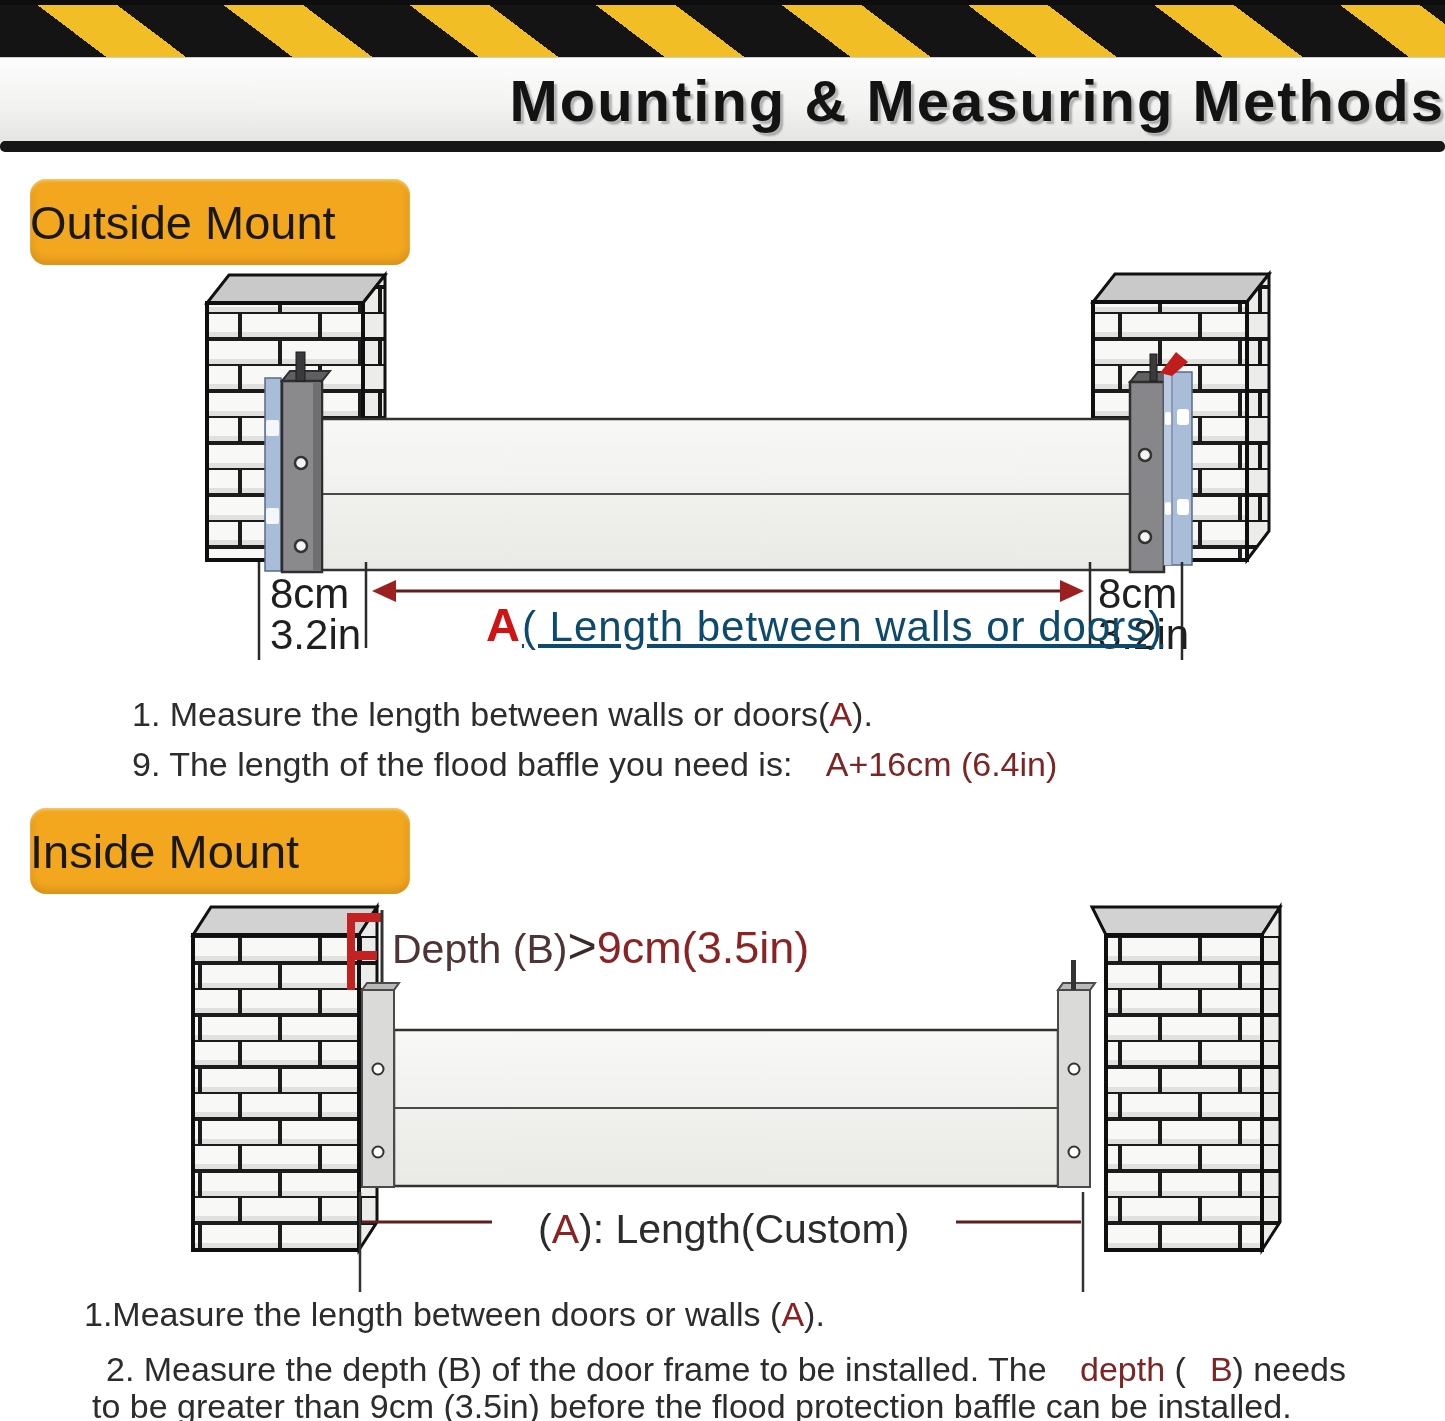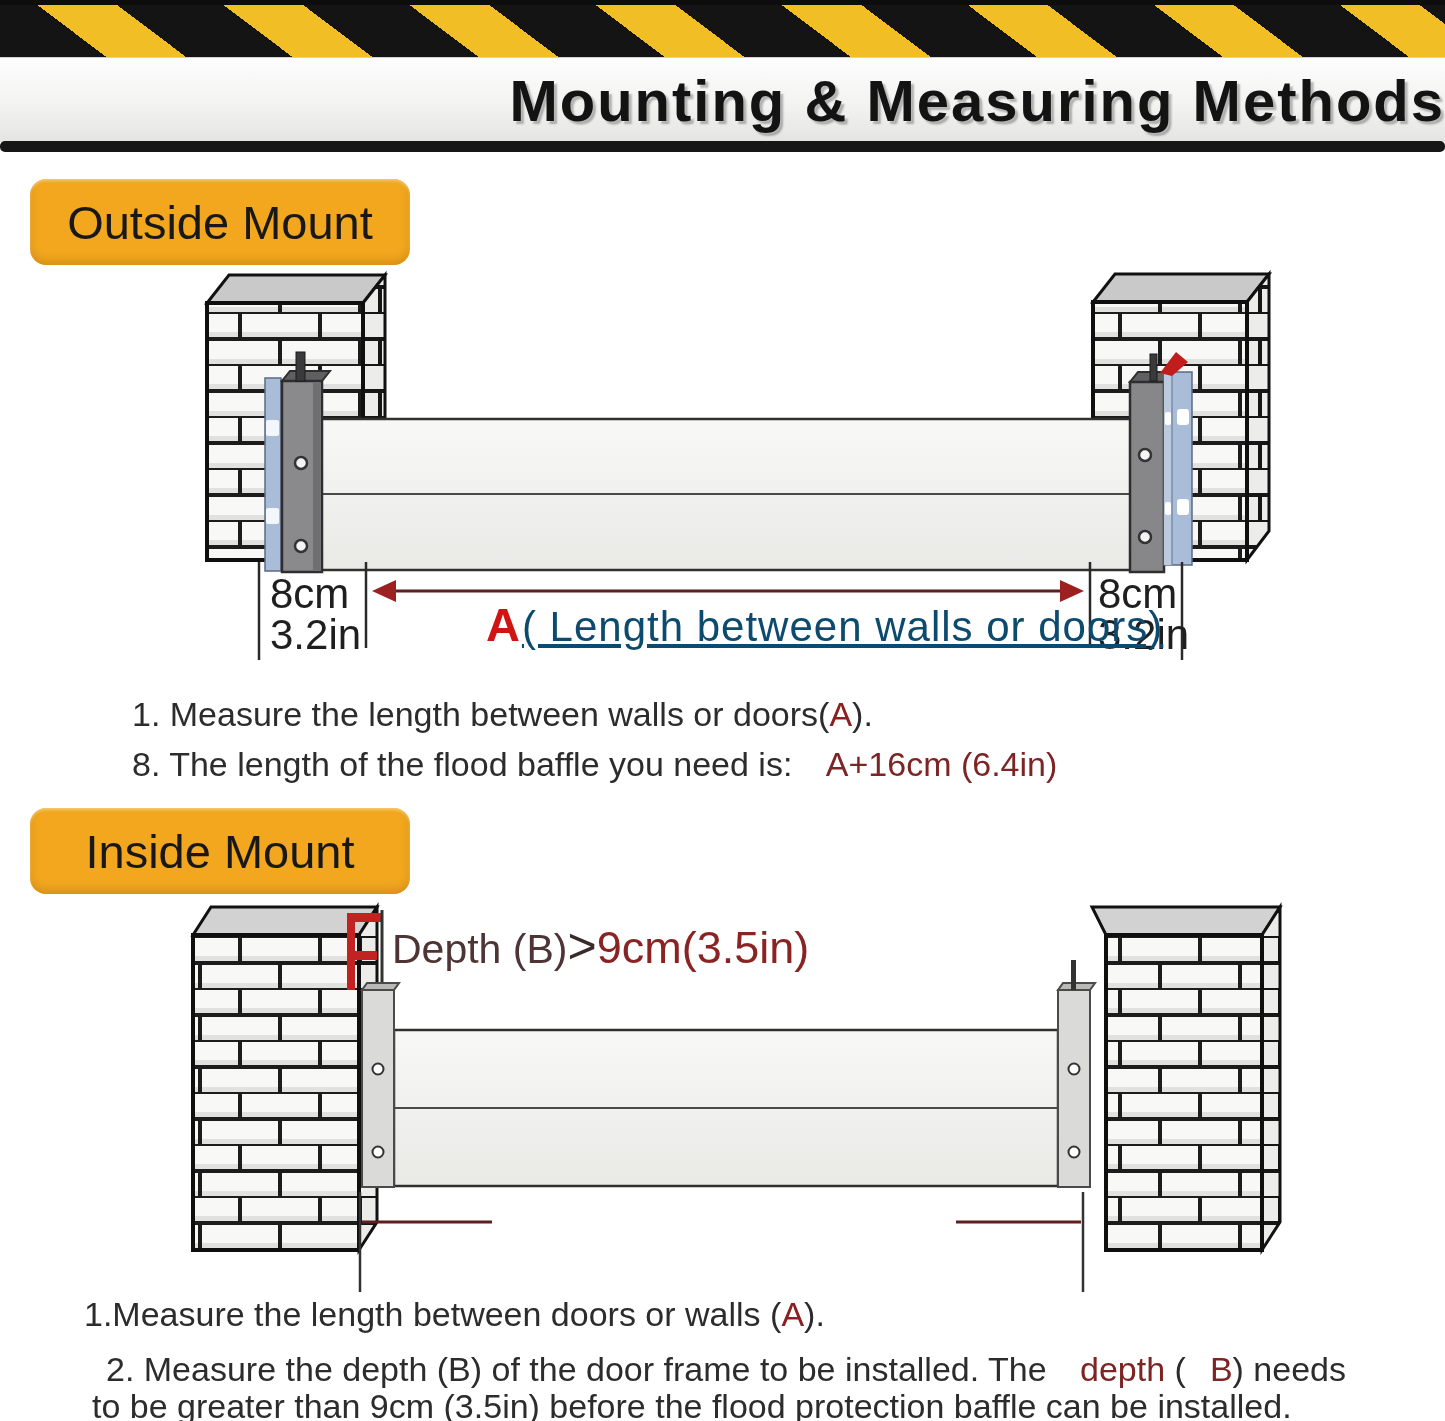--- a/index.html
+++ b/index.html
@@ -20,21 +20,21 @@
     border-top:1px solid #cfcfcf;
   }
   .title{
     margin:0;font-size:58px;font-weight:700;letter-spacing:2px;color:#131313;
     text-shadow:3px 3px 2px rgba(0,0,0,0.28), 1px 1px 0 #ffffff;
   }
   .blackbar{position:absolute;top:141px;left:0;width:1445px;height:11px;background:#161616;border-radius:5px;}
   
   .badge{
     position:absolute;left:30px;width:380px;height:86px;background:#f2a71f;border-radius:16px;
-    display:flex;align-items:center;justify-content:center;
+    display:flex;align-items:center;
     font-size:47px;color:#181818;
     box-shadow:inset 0 -4px 8px rgba(150,85,0,.30), inset 0 2px 3px rgba(255,235,170,.6);
   }
   .badge-outside{top:179px;}
   .badge-inside{top:808px;}
   
   .diagram{position:absolute;top:0;left:0;width:1445px;height:1421px;}
   
   .abs{position:absolute;white-space:nowrap;}
   .meas{font-size:42px;line-height:41px;color:#1f1f1f;}
@@ -214,28 +214,31 @@
     <div>3.2in</div>
   </div>
   <div class="abs span-label" style="left:486px;top:597px;">
     <span class="var">A</span>
     <span class="desc">( Length between walls or doors)</span>
   </div>
   <div class="abs step" style="left:132px;top:695px;">
     <span>1. Measure the length between walls or doors(</span><span class="hl-darkred">A</span><span>).</span>
   </div>
   <div class="abs step" style="left:132px;top:745px;">
-    <span>8. The length of the flood baffle you need is: </span><span class="hl-maroon">A+16cm (6.4in)</span>
+    <span>9. The length of the flood baffle you need is: </span><span class="hl-maroon">A+16cm (6.4in)</span>
   </div>
 
   <div class="abs depth-label" style="left:392px;top:917px;">
     <span class="dname">Depth (B) </span>
     <span class="dop">&gt;</span>
     <span class="dval">9cm(3.5in)</span>
   </div>
+  <div class="abs length-label" style="left:538px;top:1206px;">
+    <span>(</span><span class="lv">A</span><span>): Length(Custom)</span>
+  </div>
   <div class="abs step" style="left:84px;top:1295px;">
     <span>1.Measure the length between doors or walls (</span><span class="hl-darkred">A</span><span>).</span>
   </div>
   <div class="abs step" style="left:106px;top:1350px;">
     <span>2. Measure the depth (B) of the door frame to be installed. The </span><span class="hl-maroon">depth</span><span> (</span><span class="hl-maroon">B</span><span>) needs</span>
   </div>
   <div class="abs step" style="left:92px;top:1387px;">
     <span>to be greater than 9cm (3.5in) before the flood protection baffle can be installed.</span>
   </div>
 

